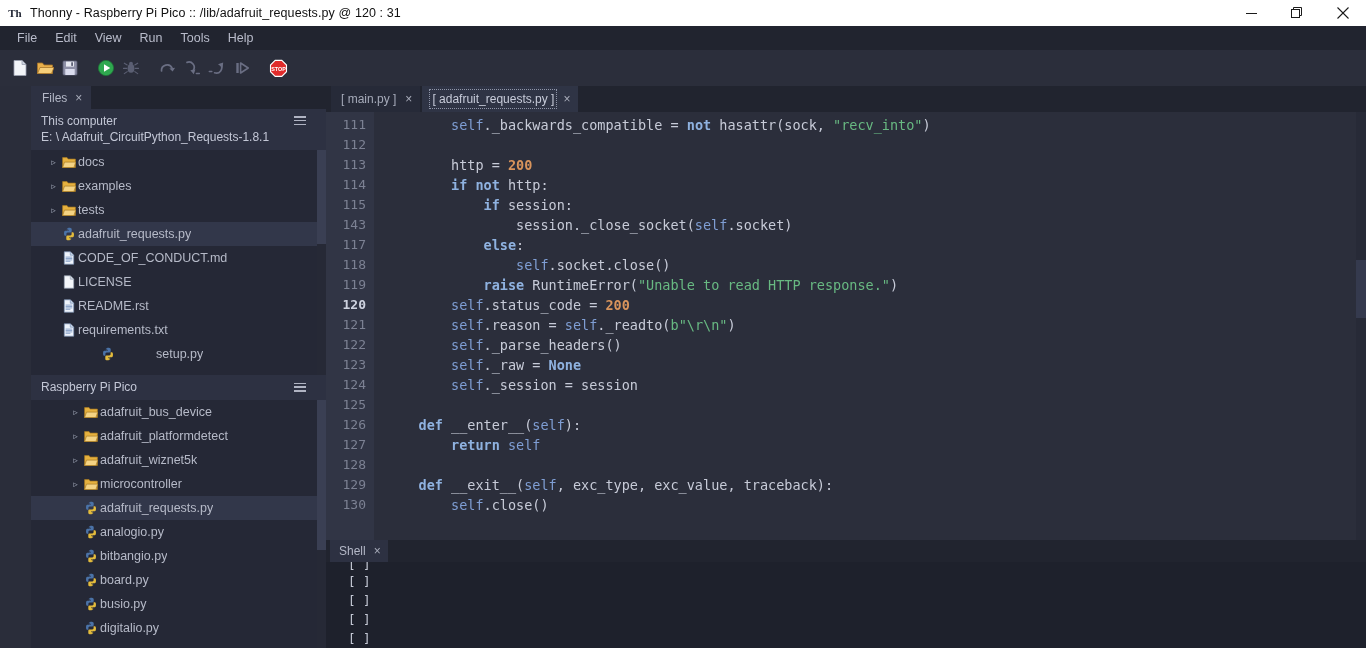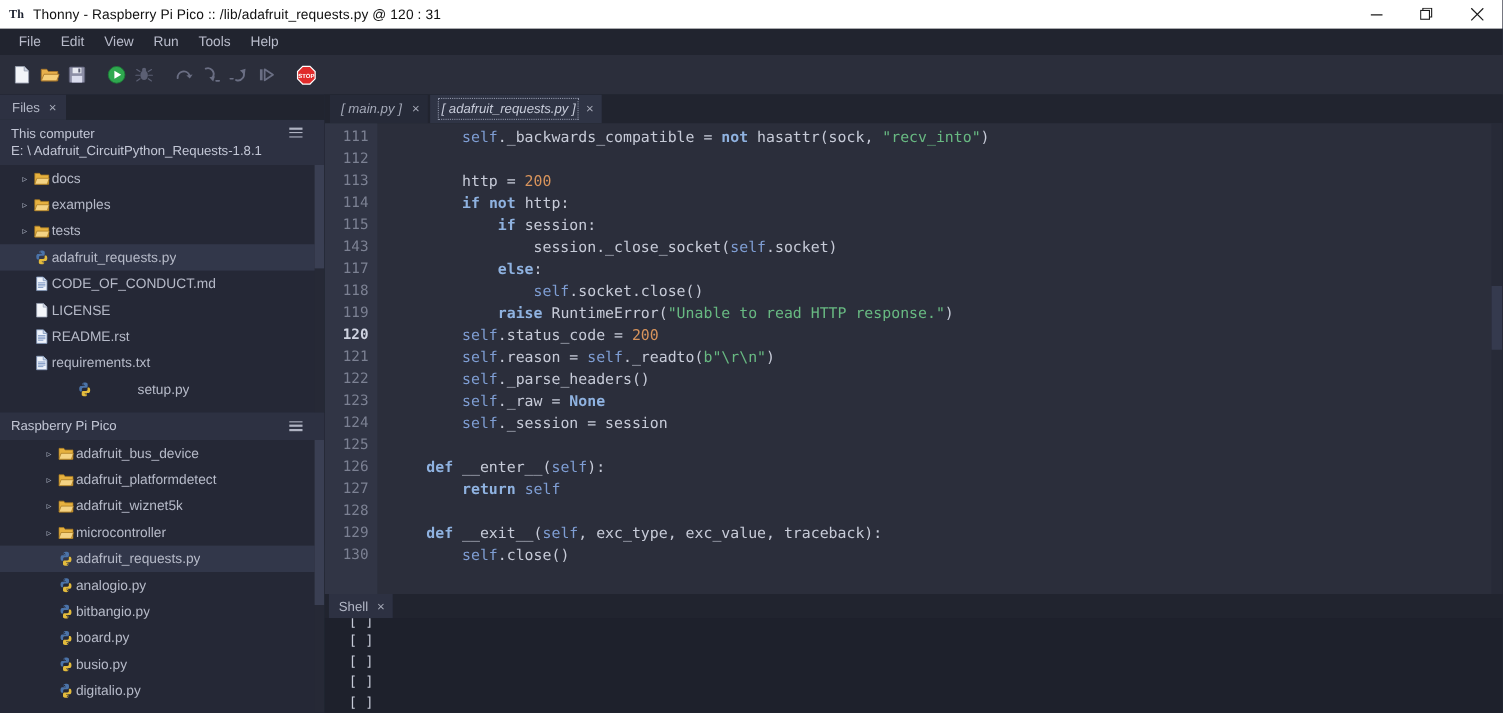--- a/index.html
+++ b/index.html
@@ -75,20 +75,21 @@
     flex: 0 0 auto;
   }
   .tb-gap { width: 11px; flex: 0 0 auto; }
   .tb-btn svg { display: block; }
 
   
   #body-area {
     height: calc(648px - 26px - 24px - 36px);
     display: flex;
     background: #252836;
+    margin-left: 31px;
   }
 
   
   #left-panel {
     width: 295px;
     flex: 0 0 295px;
     background: #252836;
     display: flex;
     flex-direction: column;
     position: relative;
@@ -189,21 +190,20 @@
     flex-direction: column;
     background: #21242f;
     overflow: hidden;
   }
   #editor-tabstrip {
     height: 26px;
     background: #21242f;
     display: flex; align-items: center;
     flex: 0 0 26px;
     padding-left: 5px;
-    font-style: italic;
   }
   .ed-tab {
     height: 26px;
     display: flex; align-items: center;
     padding: 0 8px 0 10px;
     font-size: 12px;
     color: #a5aab9;
     background: #262a38;
     margin-right: 2px;
   }
@@ -243,21 +243,21 @@
     padding-left: 12px;
     font-family: "DejaVu Sans Mono", monospace;
     font-size: 13.5px;
     color: #c7cbd8;
     overflow: hidden;
     white-space: pre;
   }
   #code .cl { height: 20px; line-height: 20px; }
   .t-self { color: #7f9ed4; }
   .t-kw   { color: #8fb2e0; font-weight: bold; }
-  .t-num  { color: #d8945c; font-weight: normal; }
+  .t-num  { color: #d8945c; font-weight: bold; }
   .t-str  { color: #68b982; }
   .t-plain{ color: #c7cbd8; }
 
   #editor-scroll {
     position: absolute; right: 0; top: 0; bottom: 0;
     width: 10px;
     background: #272a37;
   }
   #editor-scroll > i {
     position: absolute; left: 0; width: 10px;

